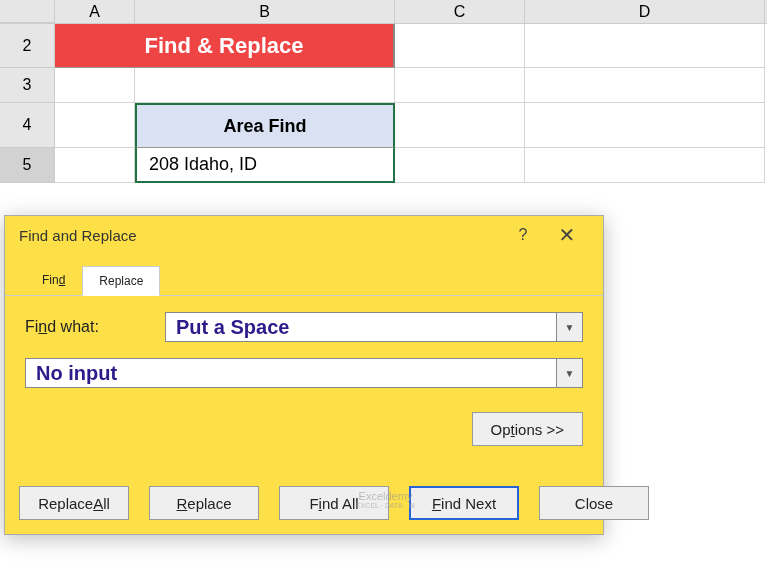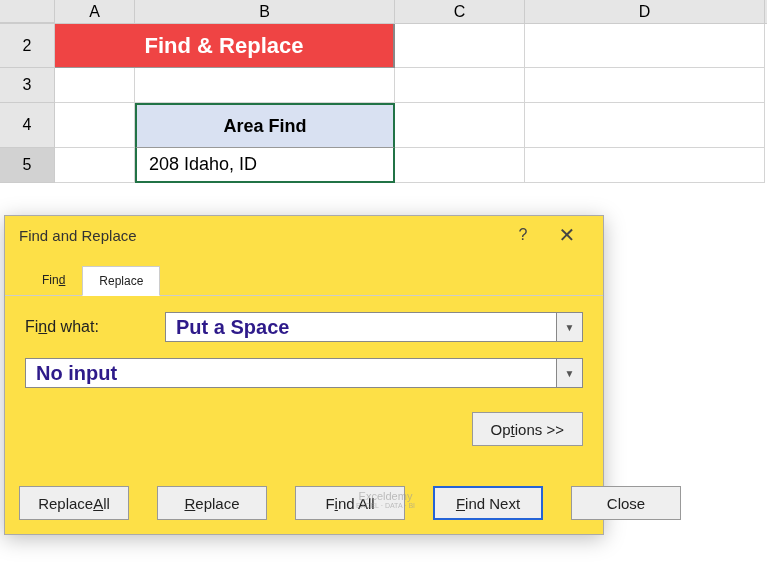--- a/index.html
+++ b/index.html
@@ -27,21 +27,21 @@
 .tab{padding:7px 16px;font-size:12px;color:#222;border:1px solid transparent;cursor:pointer}
 .tab.active{border:1px solid #ccc;border-bottom:1px solid #fff;background:#fff;margin-bottom:-1px}
 .frow{display:flex;align-items:center;padding:6px 20px;margin-top:10px}
 .flabel{width:140px;font-size:16px;color:#222}
 .fbox{flex:1;display:flex}
 .finput{flex:1;height:30px;border:1px solid #888;padding:0 10px;font-size:20px;font-weight:bold;color:#2e1a8a;background:#fff}
 .fdd{width:26px;height:30px;border:1px solid #888;border-left:none;background:#efefef;display:flex;align-items:center;justify-content:center;font-size:10px;color:#555;cursor:pointer}
 .opts{display:flex;justify-content:flex-end;padding:18px 20px 0}
 .btn{height:34px;padding:12px 18px;background:#efefef;border:1px solid #999;font-size:15px;color:#222;cursor:pointer;display:flex;align-items:center;justify-content:center}
 .buttons{position:absolute;bottom:14px;left:14px;right:14px;display:flex}
-.buttons .btn{min-width:110px;margin-right:28px}
+.buttons .btn{min-width:110px;margin-right:20px}
 .buttons .sp{flex:1}
 .btn.highlight{border:2px solid #2563d6}
 .und{text-decoration:underline;text-decoration-thickness:1px}
 .watermark{position:absolute;left:356px;top:490px;font-size:11px;color:#999;opacity:.6;pointer-events:none;text-align:center;line-height:1.1}
 </style>
 </head>
 <body>
 
 <div class="sheet">
   <div class="colheads">

